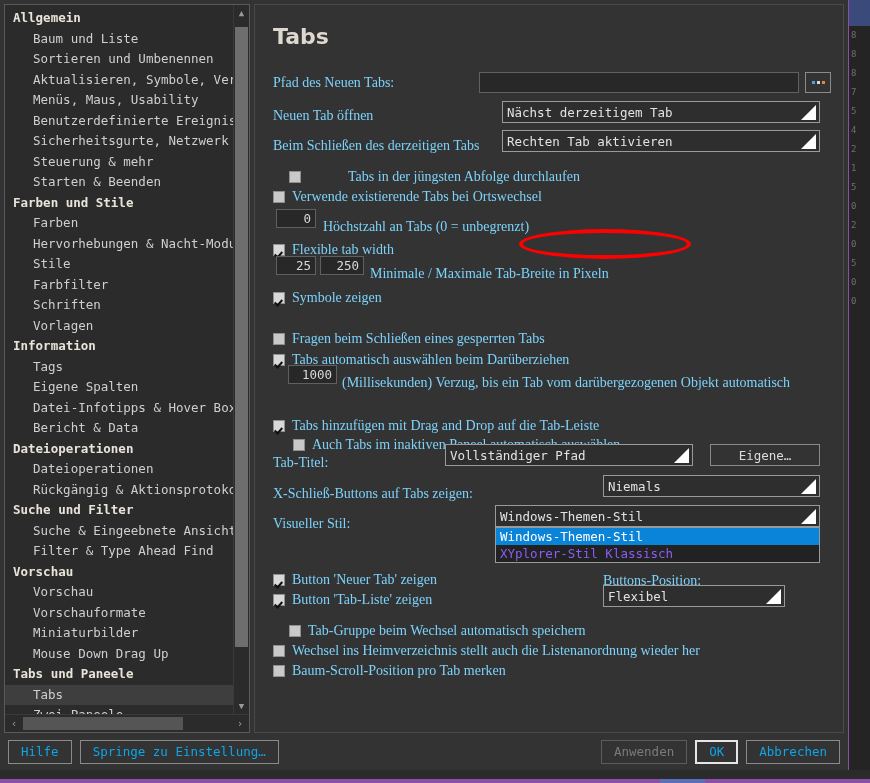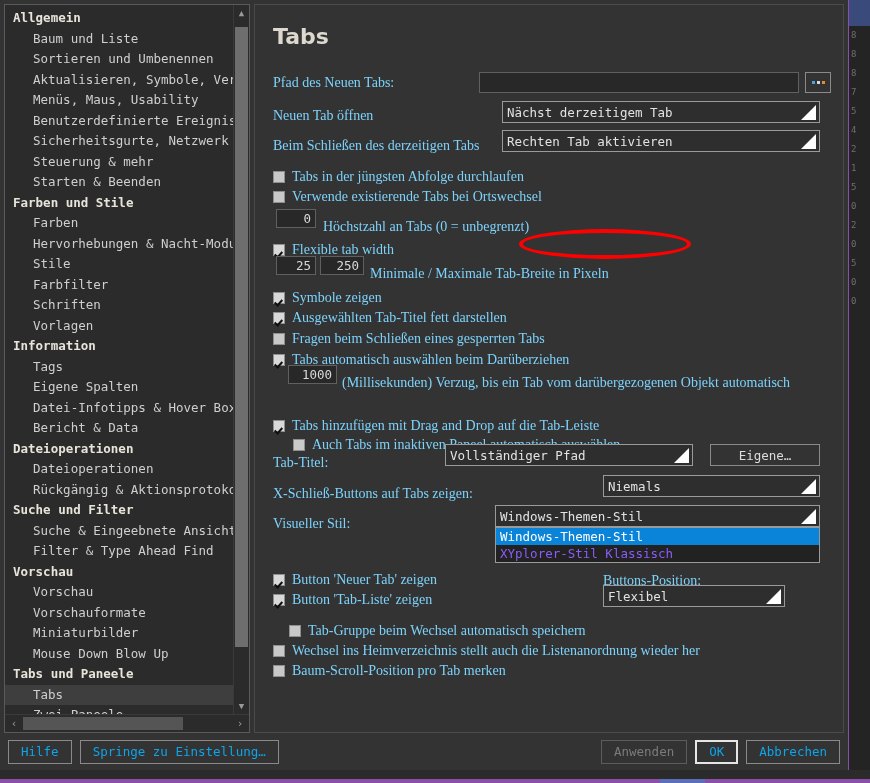--- a/index.html
+++ b/index.html
@@ -261,21 +261,21 @@
             <div class="tree-item group">Dateioperationen</div>
             <div class="tree-item child">Dateioperationen</div>
             <div class="tree-item child">Rückgängig &amp; Aktionsprotokoll</div>
             <div class="tree-item group">Suche und Filter</div>
             <div class="tree-item child">Suche &amp; Eingeebnete Ansicht</div>
             <div class="tree-item child">Filter &amp; Type Ahead Find</div>
             <div class="tree-item group">Vorschau</div>
             <div class="tree-item child">Vorschau</div>
             <div class="tree-item child">Vorschauformate</div>
             <div class="tree-item child">Miniaturbilder</div>
-            <div class="tree-item child">Mouse Down Blow Up</div>
+            <div class="tree-item child">Mouse Down Drag Up</div>
             <div class="tree-item group">Tabs und Paneele</div>
             <div class="tree-item child selected">Tabs</div>
             <div class="tree-item child">Zwei Paneele</div>
           </div>
 
         <div id="tree-vscroll">
           <div class="sb-btn">▲</div>
           <div id="tree-vthumb-track">
             <div id="tree-vthumb"></div>
           </div>
@@ -315,21 +315,21 @@
       </div>
 
       <div class="row" style="left:18px; top:133px;">
         <span class="lbl">Beim Schließen des derzeitigen Tabs</span>
       </div>
       <div class="combo" style="position:absolute; left:247px; top:125px; width:318px;">
         <span>Rechten Tab aktivieren</span>
         <span class="arrow"></span>
       </div>
 
-      <div class="row" style="left:18px; top:164px;">
+      <div class="row" style="left:34px; top:164px;gap:40px;">
         <span class="cb off"></span>
         <span class="lbl">Tabs in der jüngsten Abfolge durchlaufen</span>
       </div>
 
       <div class="row" style="left:18px; top:184px;">
         <span class="cb off"></span>
         <span class="lbl">Verwende existierende Tabs bei Ortswechsel</span>
       </div>
 
       <div class="numbox" style="position:absolute; left:21px; top:204px; width:40px;">0</div>
@@ -347,24 +347,20 @@
       <div class="numbox" style="position:absolute; left:65px; top:251px; width:44px;">250</div>
       <div class="row" style="left:115px; top:261px;">
         <span class="lbl">Minimale / Maximale Tab-Breite in Pixeln</span>
       </div>
 
       <div class="row" style="left:18px; top:285px;">
         <span class="cb on"></span>
         <span class="lbl">Symbole zeigen</span>
       </div>
 
-      <div class="row" style="left:18px; top:305px;">
-        <span class="cb on"></span>
-        <span class="lbl">Ausgewählten Tab-Titel fett darstellen</span>
-      </div>
 
       <div class="row" style="left:18px; top:326px;">
         <span class="cb off"></span>
         <span class="lbl">Fragen beim Schließen eines gesperrten Tabs</span>
       </div>
 
       <div class="row" style="left:18px; top:347px;">
         <span class="cb on"></span>
         <span class="lbl">Tabs automatisch auswählen beim Darüberziehen</span>
       </div>

